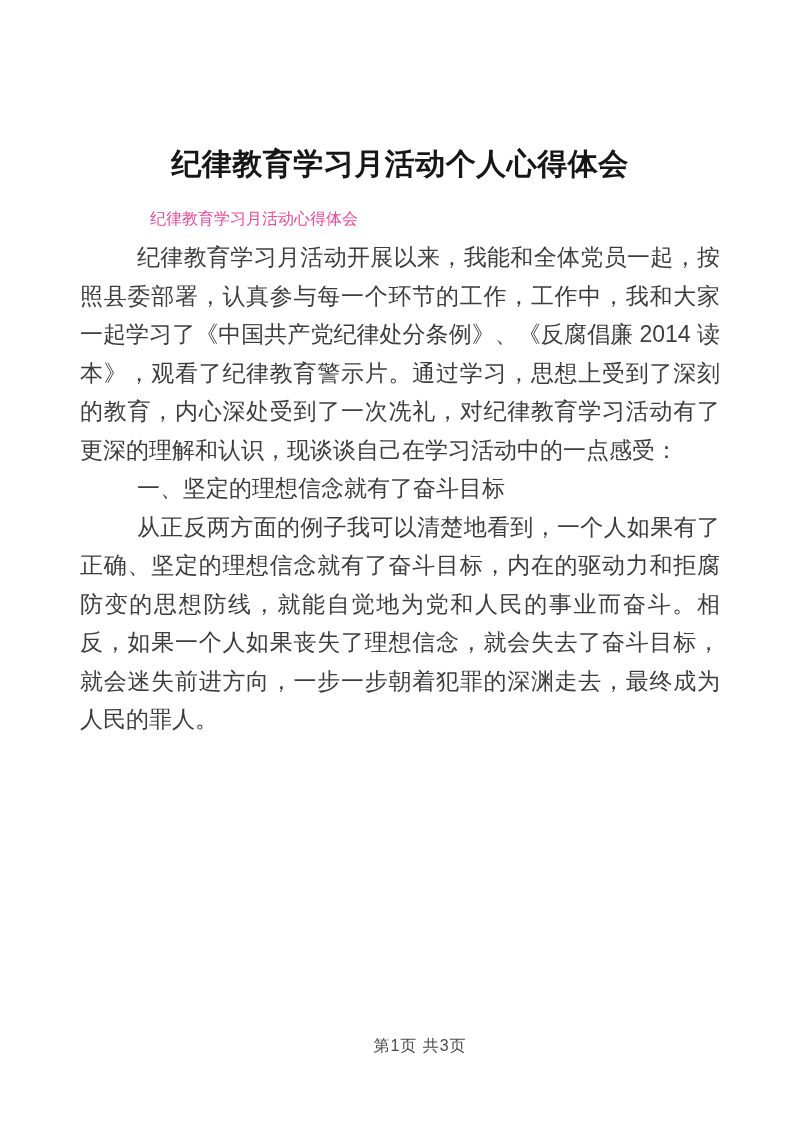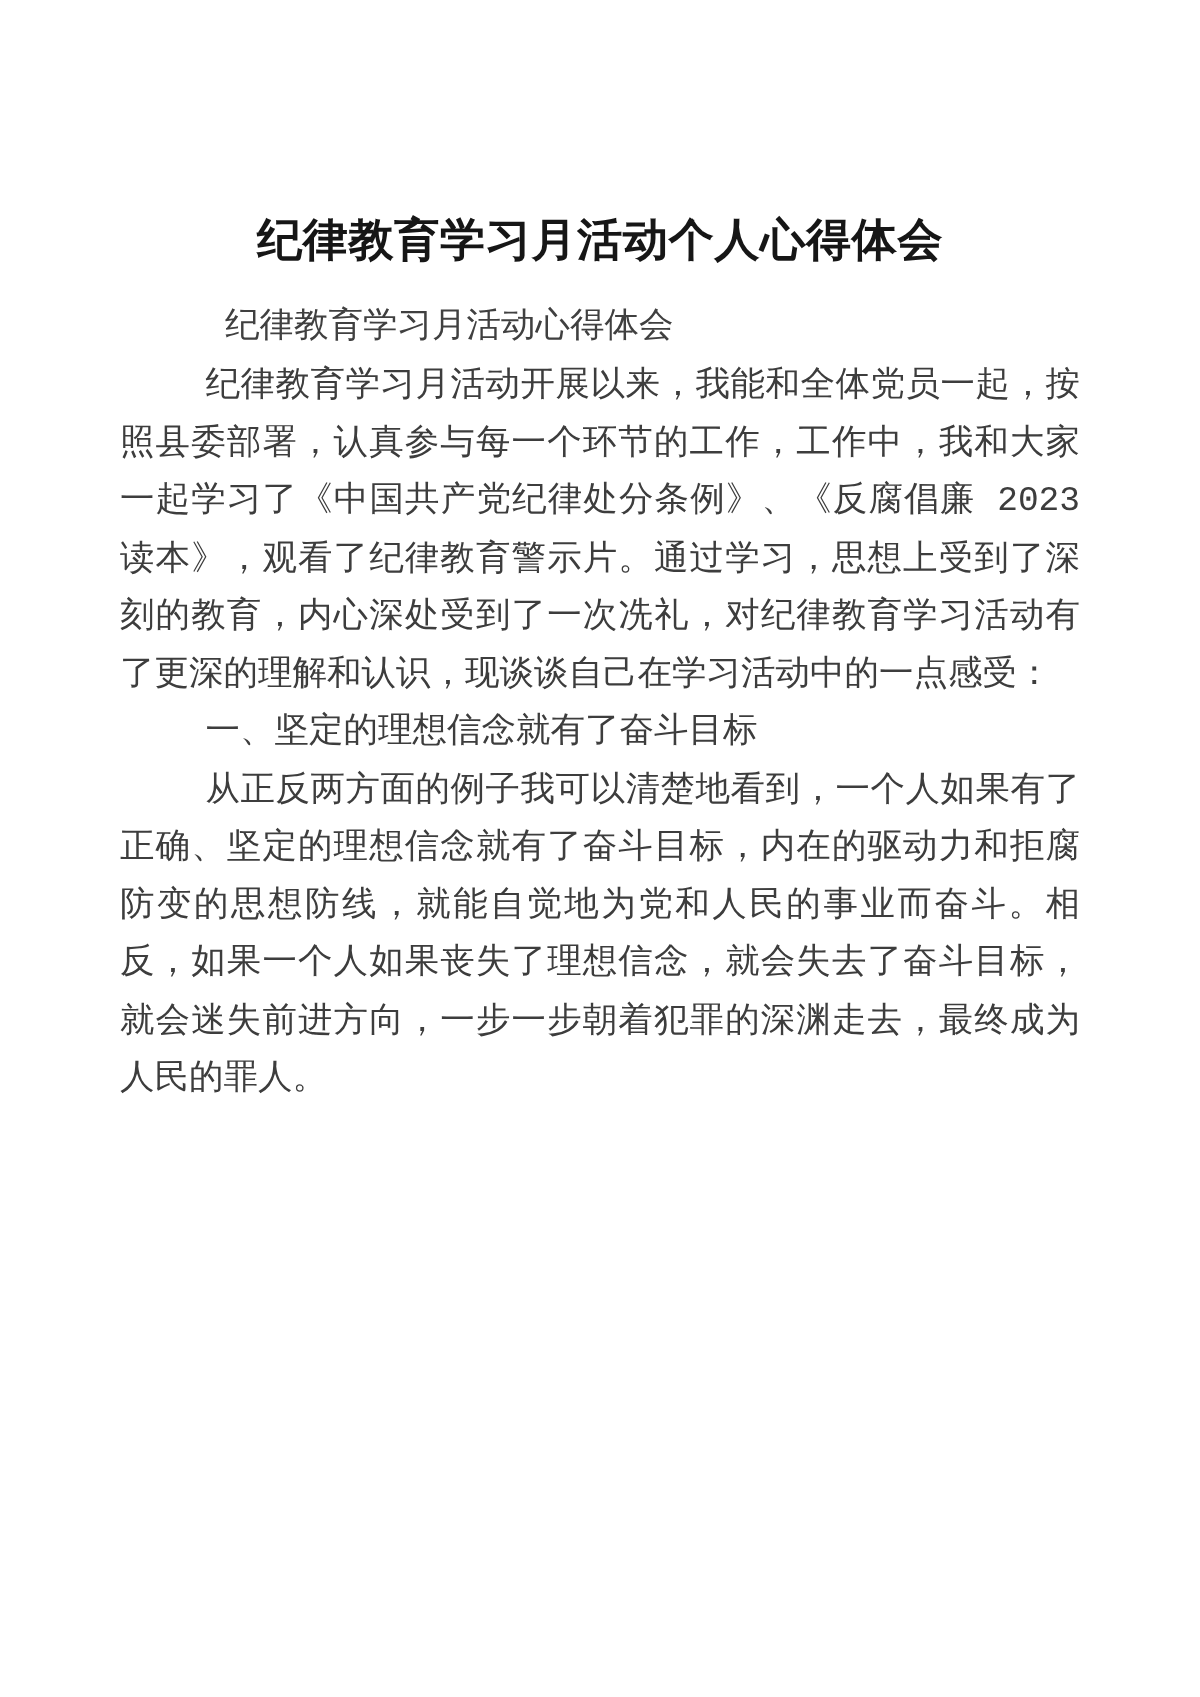--- a/index.html
+++ b/index.html
@@ -6,42 +6,42 @@
     margin: 0;
     padding: 0;
     background: #ffffff;
   }
   .page {
     position: relative;
     width: 800px;
     height: 1131px;
     background: #ffffff;
     overflow: hidden;
-    font-family: Liberation Mono, monospace;
+    font-family: Liberation Sans, sans-serif;
   }
   .content {
     position: absolute;
     left: 80px;
     top: 141px;
     width: 640px;
   }
   .doc-title {
     margin: 0 0 13px 0;
     font-size: 30px;
     line-height: 45px;
     font-weight: 700;
     color: #161616;
     text-align: center;
     letter-spacing: 0.5px;
   }
   .subtitle {
     margin: 0;
-    font-size: 23px;
+    font-size: 16px;
     line-height: 39px;
-    color: #404040;
+    color: #ec4899;
     text-indent: 70px;
     white-space: nowrap;
   }
   .body-para {
     margin: 0;
     font-size: 23px;
     line-height: 38.5px;
     color: #3d3d3d;
     text-indent: 57px;
     text-align: justify;
@@ -73,18 +73,21 @@
 </head>
 <body>
 
 <div class="page">
   <div class="content">
     <h1 class="doc-title">纪律教育学习月活动个人心得体会</h1>
     <div id="subtitle-block">
         <p class="subtitle">纪律教育学习月活动心得体会</p>
       </div>
     <div id="paragraph-block">
-        <p class="body-para">纪律教育学习月活动开展以来，我能和全体党员一起，按照县委部署，认真参与每一个环节的工作，工作中，我和大家一起学习了《中国共产党纪律处分条例》、《反腐倡廉 2023 读本》，观看了纪律教育警示片。通过学习，思想上受到了深刻的教育，内心深处受到了一次冼礼，对纪律教育学习活动有了更深的理解和认识，现谈谈自己在学习活动中的一点感受：</p>
+        <p class="body-para">纪律教育学习月活动开展以来，我能和全体党员一起，按照县委部署，认真参与每一个环节的工作，工作中，我和大家一起学习了《中国共产党纪律处分条例》、《反腐倡廉 2014 读本》，观看了纪律教育警示片。通过学习，思想上受到了深刻的教育，内心深处受到了一次冼礼，对纪律教育学习活动有了更深的理解和认识，现谈谈自己在学习活动中的一点感受：</p>
         <p class="heading-para">一、坚定的理想信念就有了奋斗目标</p>
         <p class="body-para">从正反两方面的例子我可以清楚地看到，一个人如果有了正确、坚定的理想信念就有了奋斗目标，内在的驱动力和拒腐防变的思想防线，就能自觉地为党和人民的事业而奋斗。相反，如果一个人如果丧失了理想信念，就会失去了奋斗目标，就会迷失前进方向，一步一步朝着犯罪的深渊走去，最终成为人民的罪人。</p>
       </div>
   </div>
+  <div class="footer">
+    <span class="footer-text">第1页 共3页</span>
+  </div>
 </div>
 
 </body></html>

